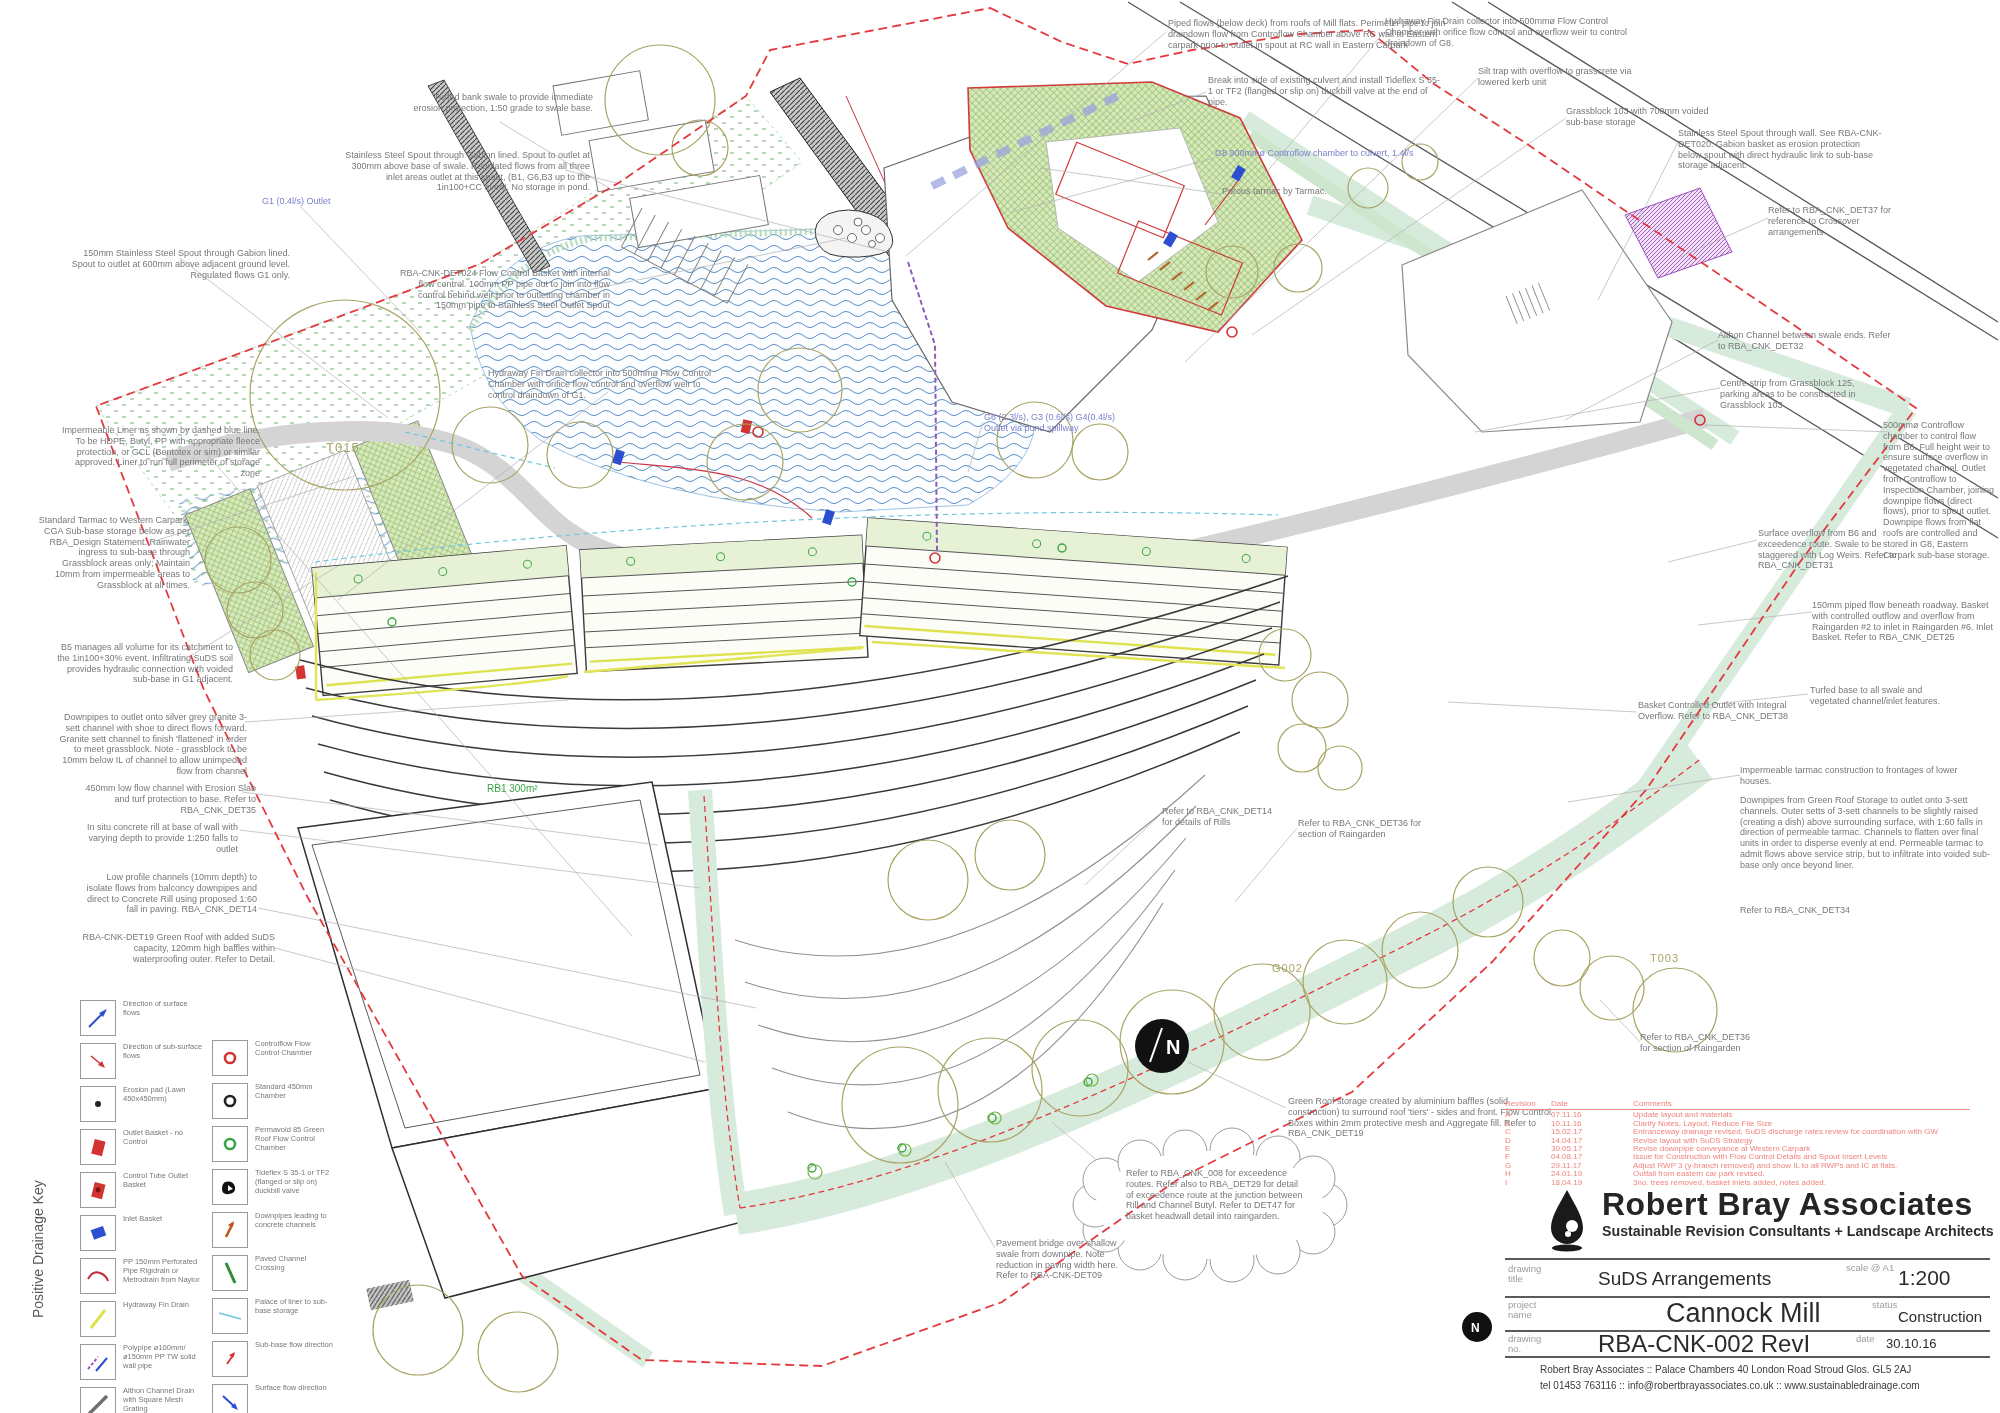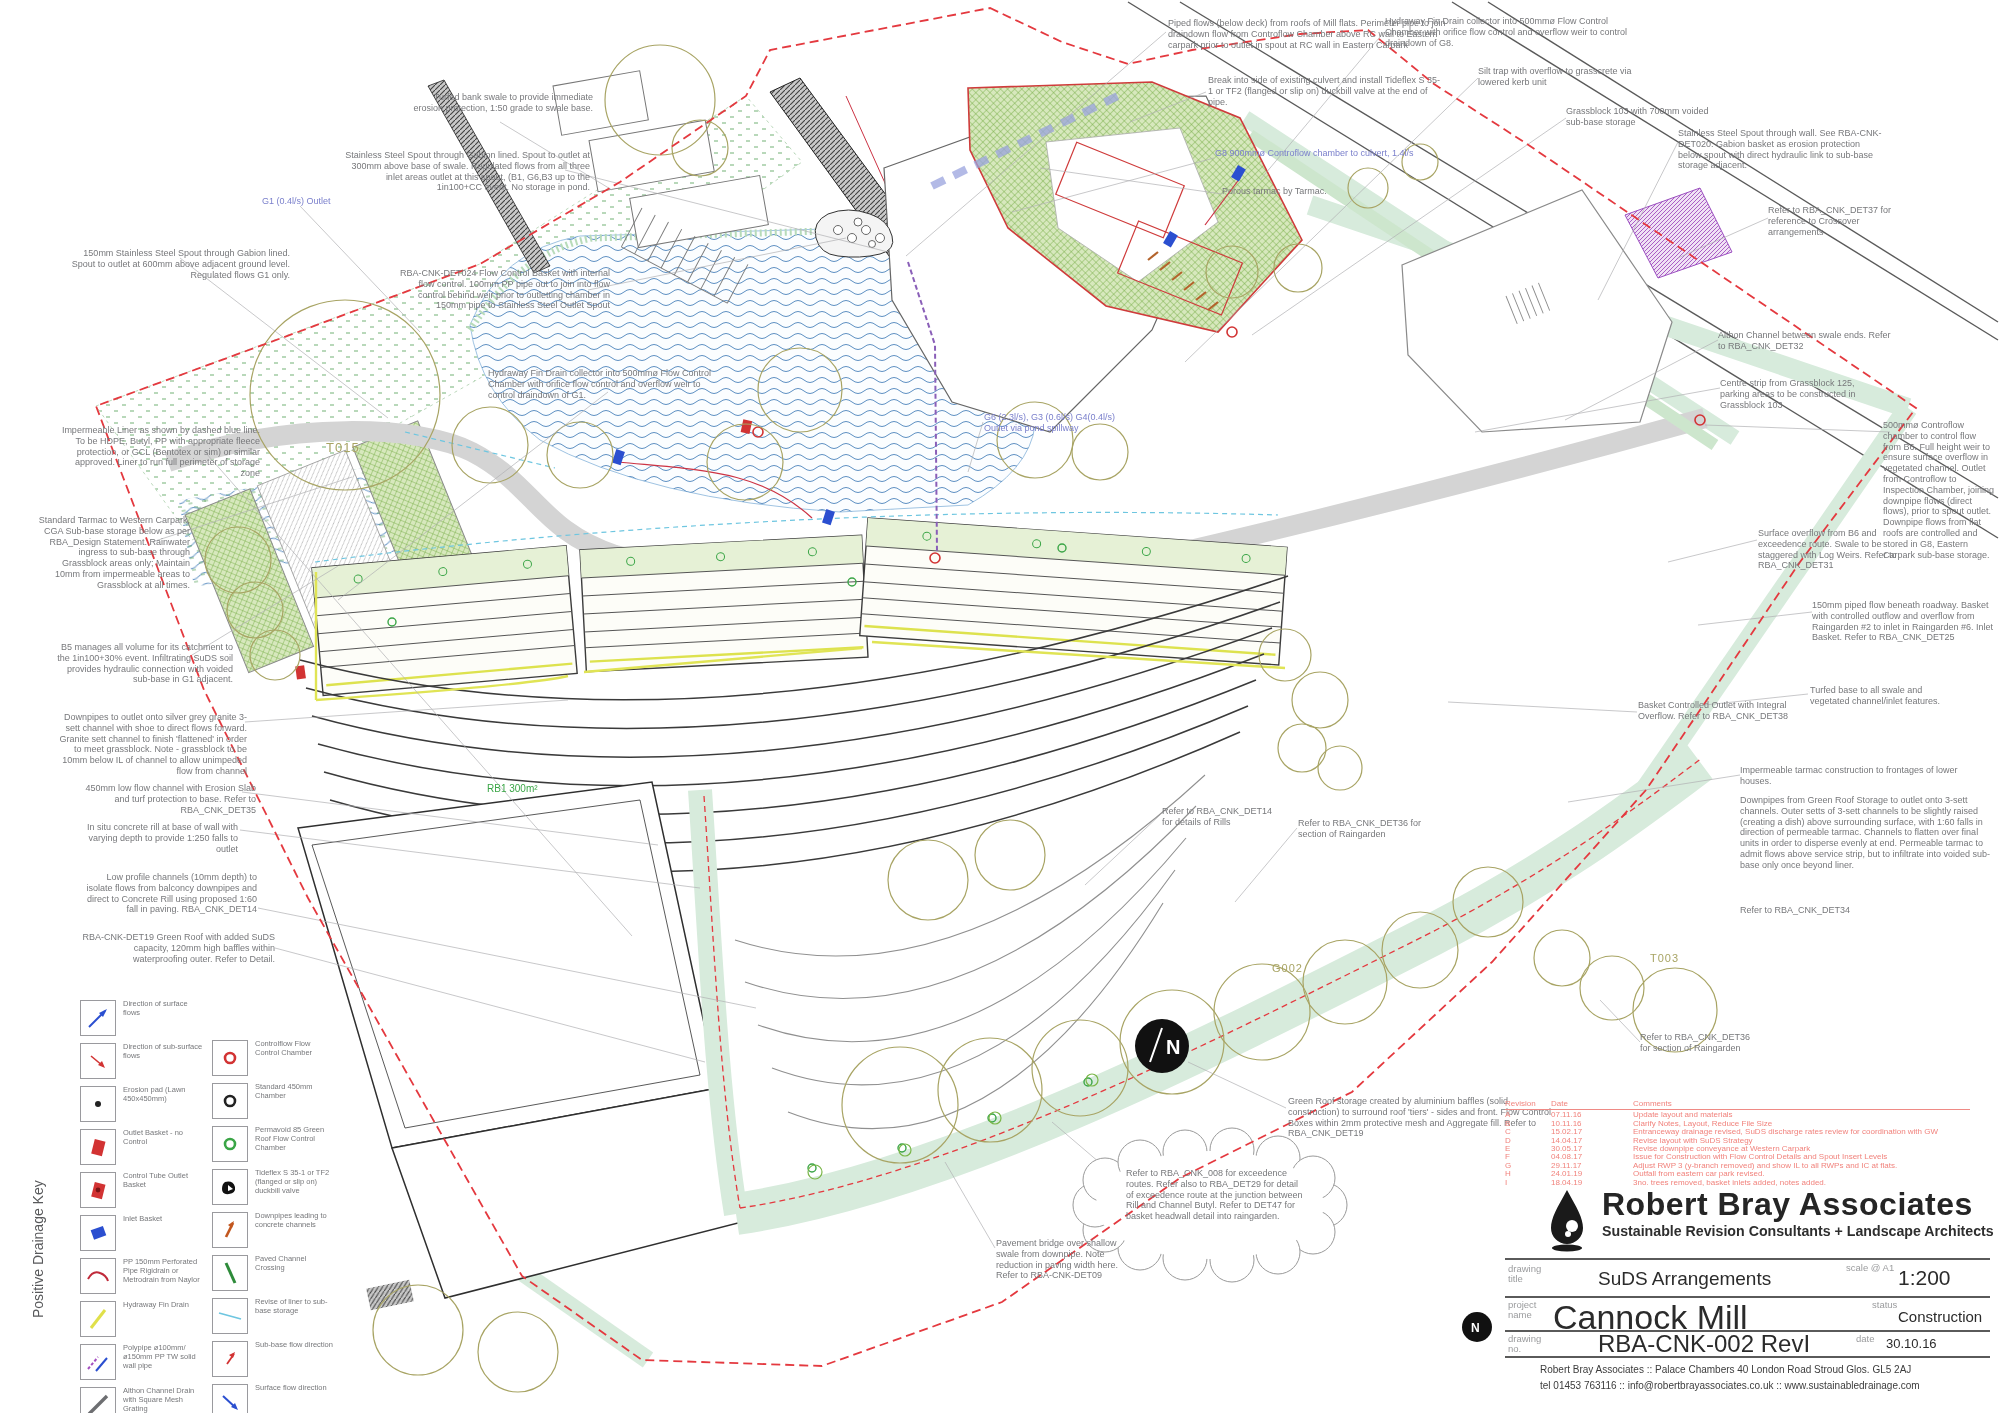--- a/index.html
+++ b/index.html
@@ -605,21 +605,21 @@
         </svg>
       </span>
       <span class="leg-label">Paved Channel Crossing</span>
     </div>
   <div class="leg-item">
       <span class="leg-box">
         <svg width="26" height="26">
           <line x1="2" y1="10" x2="24" y2="16" stroke="#6ec6e0" stroke-width="1.8"></line>
         </svg>
       </span>
-      <span class="leg-label">Revise of liner to sub-base storage</span>
+      <span class="leg-label">Palace of liner to sub-base storage</span>
     </div>
   <div class="leg-item">
       <span class="leg-box">
         <svg width="26" height="26">
           <line x1="10" y1="18" x2="17" y2="8" stroke="#d23333" stroke-width="1.8"></line>
           <polygon points="18,6 12,9 16,12" fill="#d23333"></polygon>
         </svg>
       </span>
       <span class="leg-label">Sub-base flow direction</span>
     </div>
@@ -706,21 +706,21 @@
 <div class="tb-rule" style="top:1296px"></div>
 <div class="tb-rule" style="top:1330px"></div>
 <div class="tb-rule" style="top:1356px"></div>
 
 <div class="fld" style="left:1508px;top:1264px;width:42px">drawing title</div>
 <div class="val" style="left:1598px;top:1268px;font-size:19px">SuDS Arrangements</div>
 <div class="fld" style="left:1846px;top:1263px">scale @ A1</div>
 <div class="val" style="left:1898px;top:1266px;font-size:21px">1:200</div>
 
 <div class="fld" style="left:1508px;top:1300px;width:42px">project name</div>
-<div class="val" style="left:1553px;top:1298px;font-size:34px">Cannock Mill</div>
+<div class="val" style="left:1666px;top:1298px;font-size:27px">Cannock Mill</div>
 <div class="fld" style="left:1872px;top:1300px">status</div>
 <div class="val" style="left:1898px;top:1308px;font-size:15px">Construction</div>
 
 <div class="fld" style="left:1508px;top:1334px;width:42px">drawing no.</div>
 <div class="val" style="left:1598px;top:1330px;font-size:24px">RBA-CNK-002 RevI</div>
 <div class="fld" style="left:1856px;top:1334px">date</div>
 <div class="val" style="left:1886px;top:1336px;font-size:13px">30.10.16</div>
 
 <div class="addr" style="left:1540px;top:1364px">Robert Bray Associates  ::  Palace Chambers   40 London Road   Stroud   Glos.   GL5 2AJ</div>
 <div class="addr" style="left:1540px;top:1380px">tel 01453 763116   ::   info@robertbrayassociates.co.uk  ::  www.sustainabledrainage.com</div>

